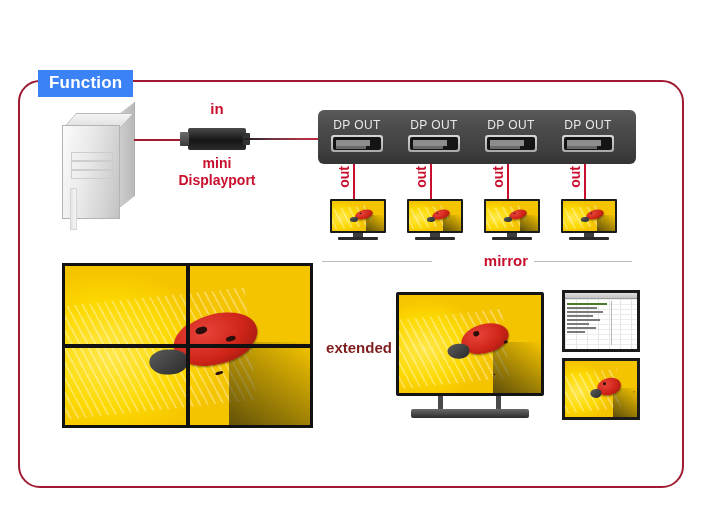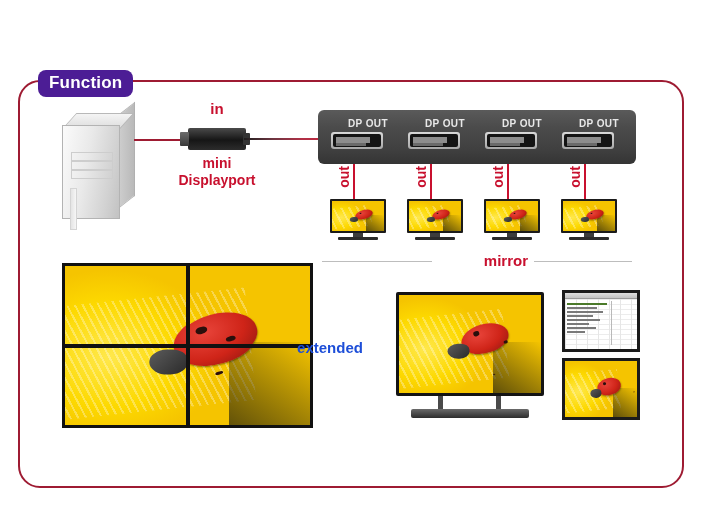--- a/index.html
+++ b/index.html
@@ -2,23 +2,23 @@
 <html><head>
 <meta charset="utf-8">
 <style>
   html,body{margin:0;padding:0;background:#fff;}
   body{width:702px;height:526px;position:relative;overflow:hidden;
        font-family:"Liberation Sans",sans-serif;}
 
   
   .frame{position:absolute;left:18px;top:80px;width:666px;height:408px;
          border:2px solid #9e1b32;border-radius:22px;box-sizing:border-box;}
-  .badge{position:absolute;left:38px;top:70px;background:#4c1d95;color:#fff;
+  .badge{position:absolute;left:38px;top:70px;background:#3b82f6;color:#fff;
          font-weight:bold;font-size:17px;padding:3px 11px 4px 11px;letter-spacing:.2px;
-         z-index:5;border-radius:8px;}
+         z-index:5;}
 
   
   .pc{position:absolute;left:62px;top:113px;width:76px;height:104px;}
   .pc .body{position:absolute;left:0;top:12px;width:56px;height:92px;
             background:linear-gradient(100deg,#fbfbfb 0%,#e9e9e9 42%,#d2d2d2 78%,#c2c2c2 100%);
             border:1px solid #b3b3b3;}
   .pc .top{position:absolute;left:0;top:0;width:56px;height:14px;
            background:linear-gradient(180deg,#f4f4f4,#dedede);
            border:1px solid #b8b8b8;
            transform:skewX(-42deg);transform-origin:bottom left;}
@@ -47,21 +47,21 @@
   .lbl-in{position:absolute;left:188px;top:100px;width:58px;text-align:center;
           color:#c8102e;font-weight:bold;font-size:15px;}
   .lbl-mdp{position:absolute;left:152px;top:155px;width:130px;text-align:center;
            color:#c8102e;font-weight:bold;font-size:14px;line-height:17px;}
 
   
   .device{position:absolute;left:318px;top:110px;width:318px;height:54px;
           background:linear-gradient(180deg,#5a5a5a 0%,#4c4c4c 30%,#3f3f3f 75%,#343434 100%);
           border-radius:6px;}
   .port-group{position:absolute;top:8px;width:62px;}
-  .port-label{color:#e8e8e8;font-size:10px;font-weight:bold;text-align:right;
+  .port-label{color:#e8e8e8;font-size:12px;font-weight:normal;text-align:center;
               letter-spacing:.4px;}
   .port{margin:3px auto 0 auto;width:52px;height:17px;position:relative;
         background:linear-gradient(180deg,#d8d8d8,#a8a8a8);
         border-radius:3px;padding:2px;box-sizing:border-box;}
   .port .hole{width:100%;height:100%;background:#141414;border-radius:2px;
         position:relative;overflow:hidden;}
   .port .hole:before{content:"";position:absolute;left:3px;top:3px;
         width:34px;height:6px;background:#8d8d8d;}
   .port .hole:after{content:"";position:absolute;left:3px;top:9px;
         width:30px;height:3px;background:#6a6a6a;}
@@ -108,22 +108,22 @@
   .wall{position:absolute;left:62px;top:263px;width:251px;height:165px;
         background:#111;padding:3px;box-sizing:border-box;
         display:grid;grid-template-columns:1fr 1fr;grid-template-rows:1fr 1fr;gap:4px;}
   .wall .cell{overflow:hidden;position:relative;background:#000;}
   .wall .cell .inner{position:absolute;width:245px;height:159px;}
   .wall .c1 .inner{left:0;top:0;}
   .wall .c2 .inner{left:-122px;top:0;}
   .wall .c3 .inner{left:0;top:-79px;}
   .wall .c4 .inner{left:-122px;top:-79px;}
 
-  .lbl-ext{position:absolute;left:283px;top:339px;width:94px;text-align:center;
-        color:#1d4ed8;font-weight:bold;font-size:15px;}
+  .lbl-ext{position:absolute;left:312px;top:339px;width:94px;text-align:center;
+        color:#7f1d1d;font-weight:bold;font-size:15px;}
 
   
   .mon-l{position:absolute;left:396px;top:292px;width:148px;}
   .mon-l .screen{width:148px;height:104px;background:#141414;padding:3px;
         box-sizing:border-box;border-radius:2px;}
   .mon-l .necks{position:relative;height:13px;}
   .mon-l .necks span{position:absolute;top:0;width:5px;height:13px;background:#4a4a4a;}
   .mon-l .necks .n1{left:42px;} .mon-l .necks .n2{left:100px;}
   .mon-l .base{width:118px;height:9px;margin:0 auto;border-radius:2px;
         background:linear-gradient(180deg,#6a6a6a,#2c2c2c);}

